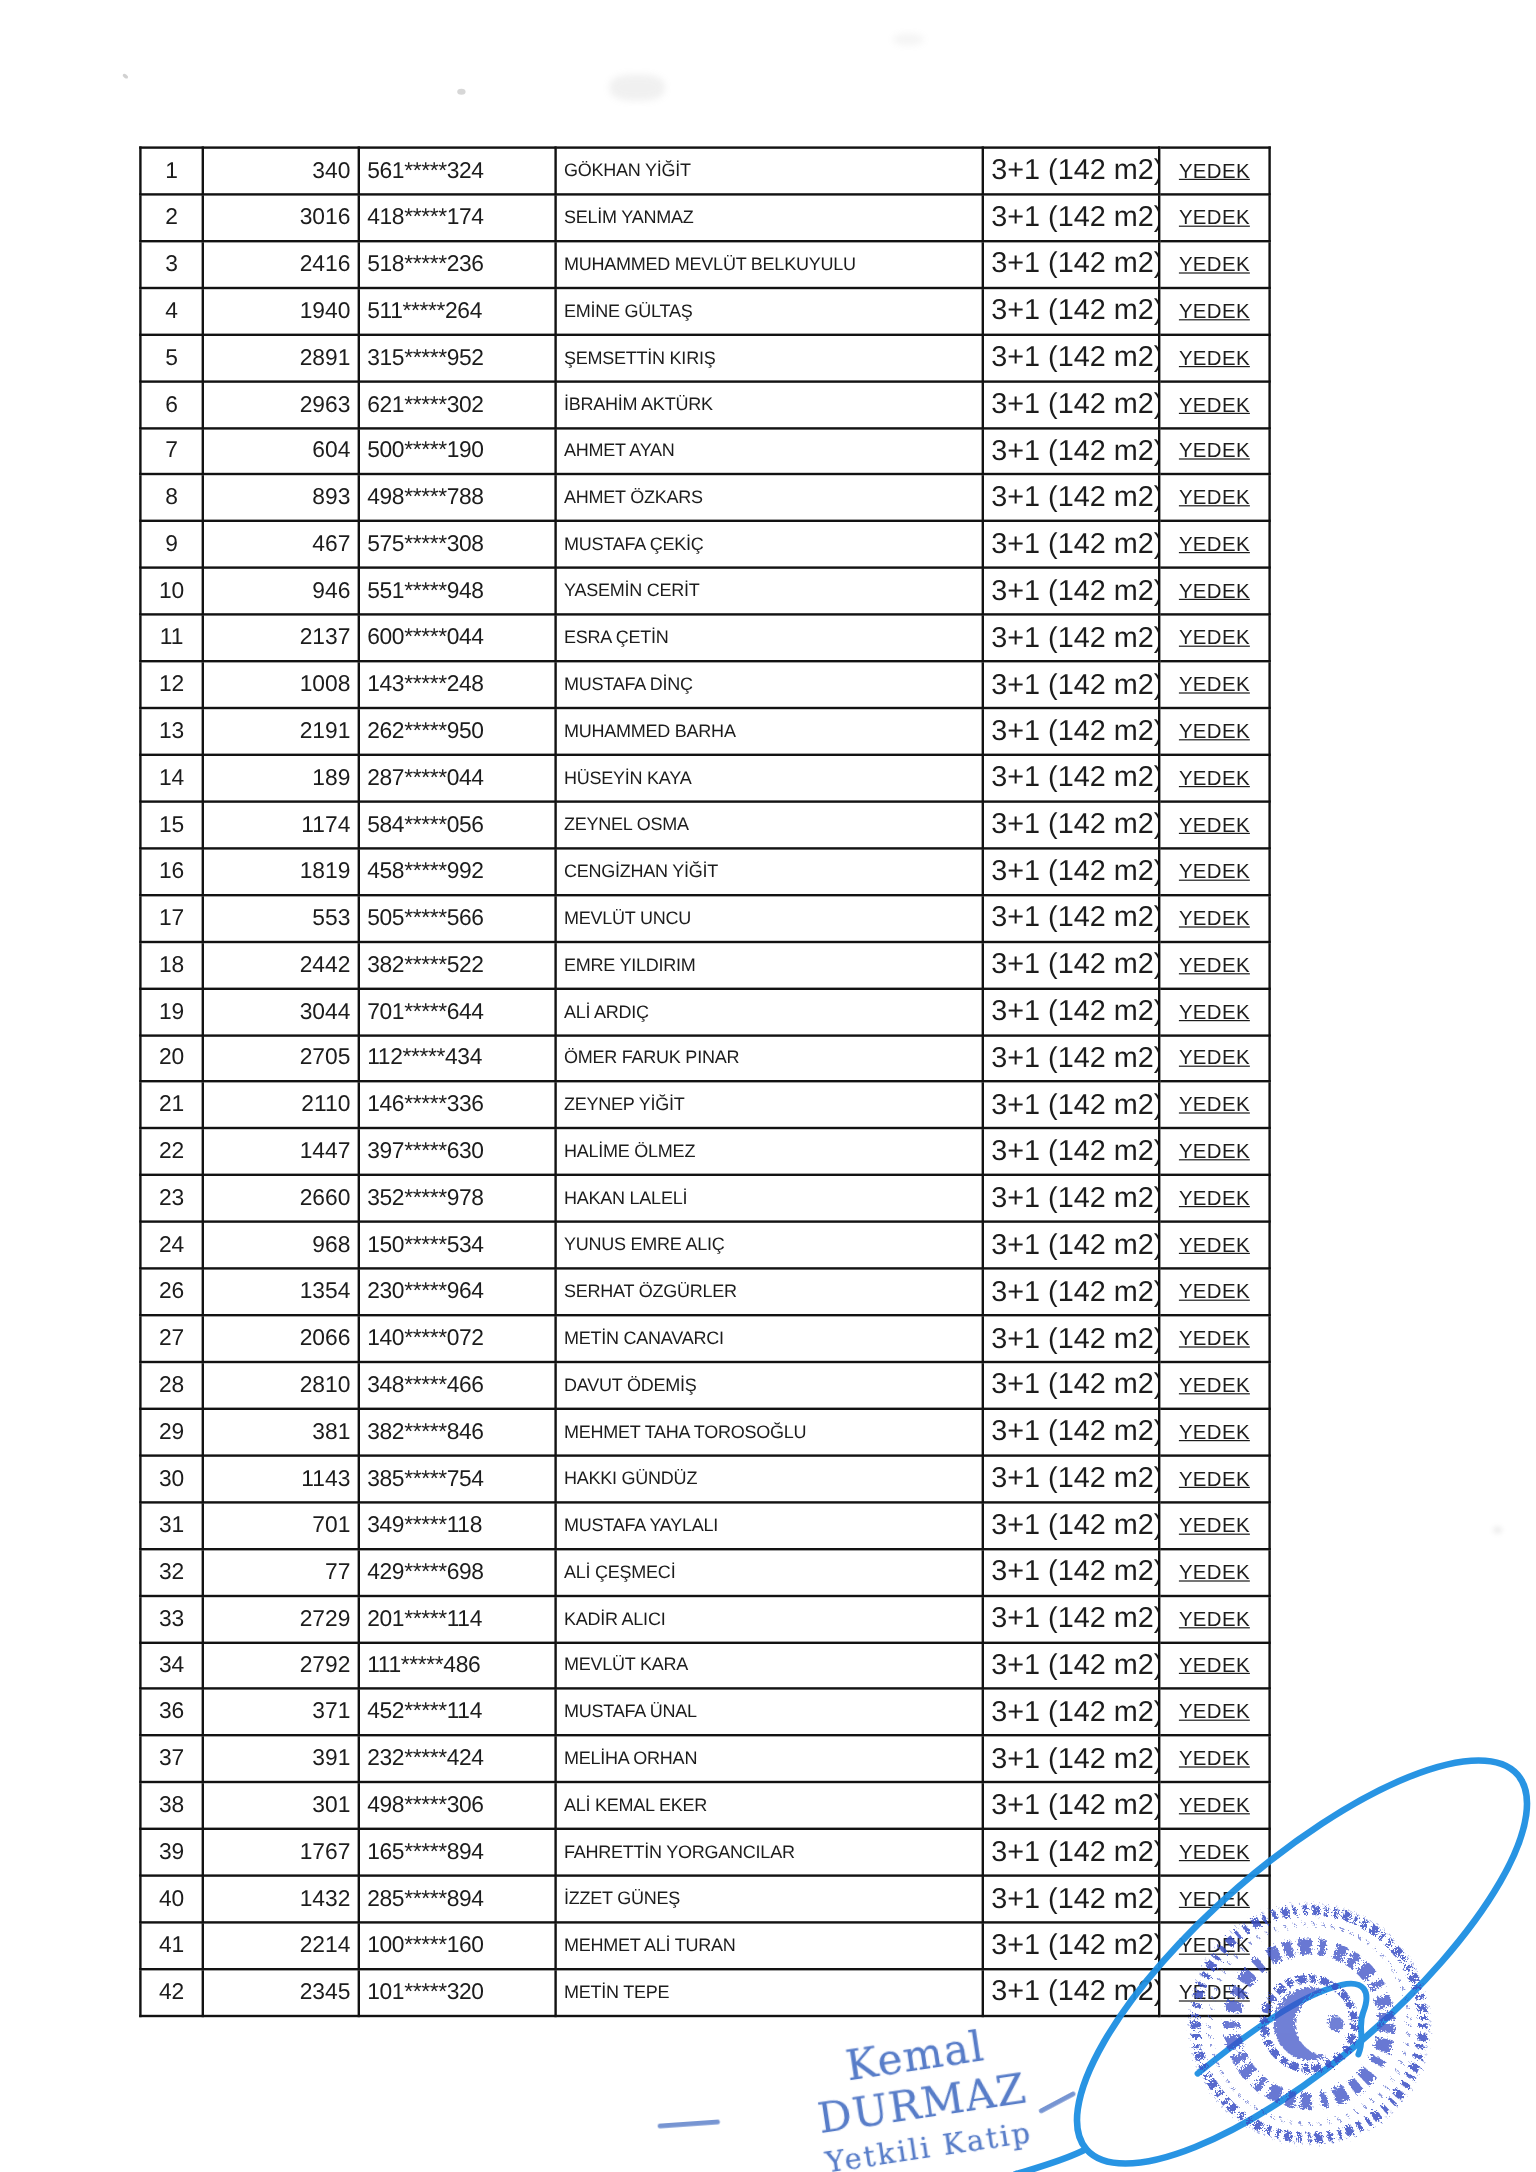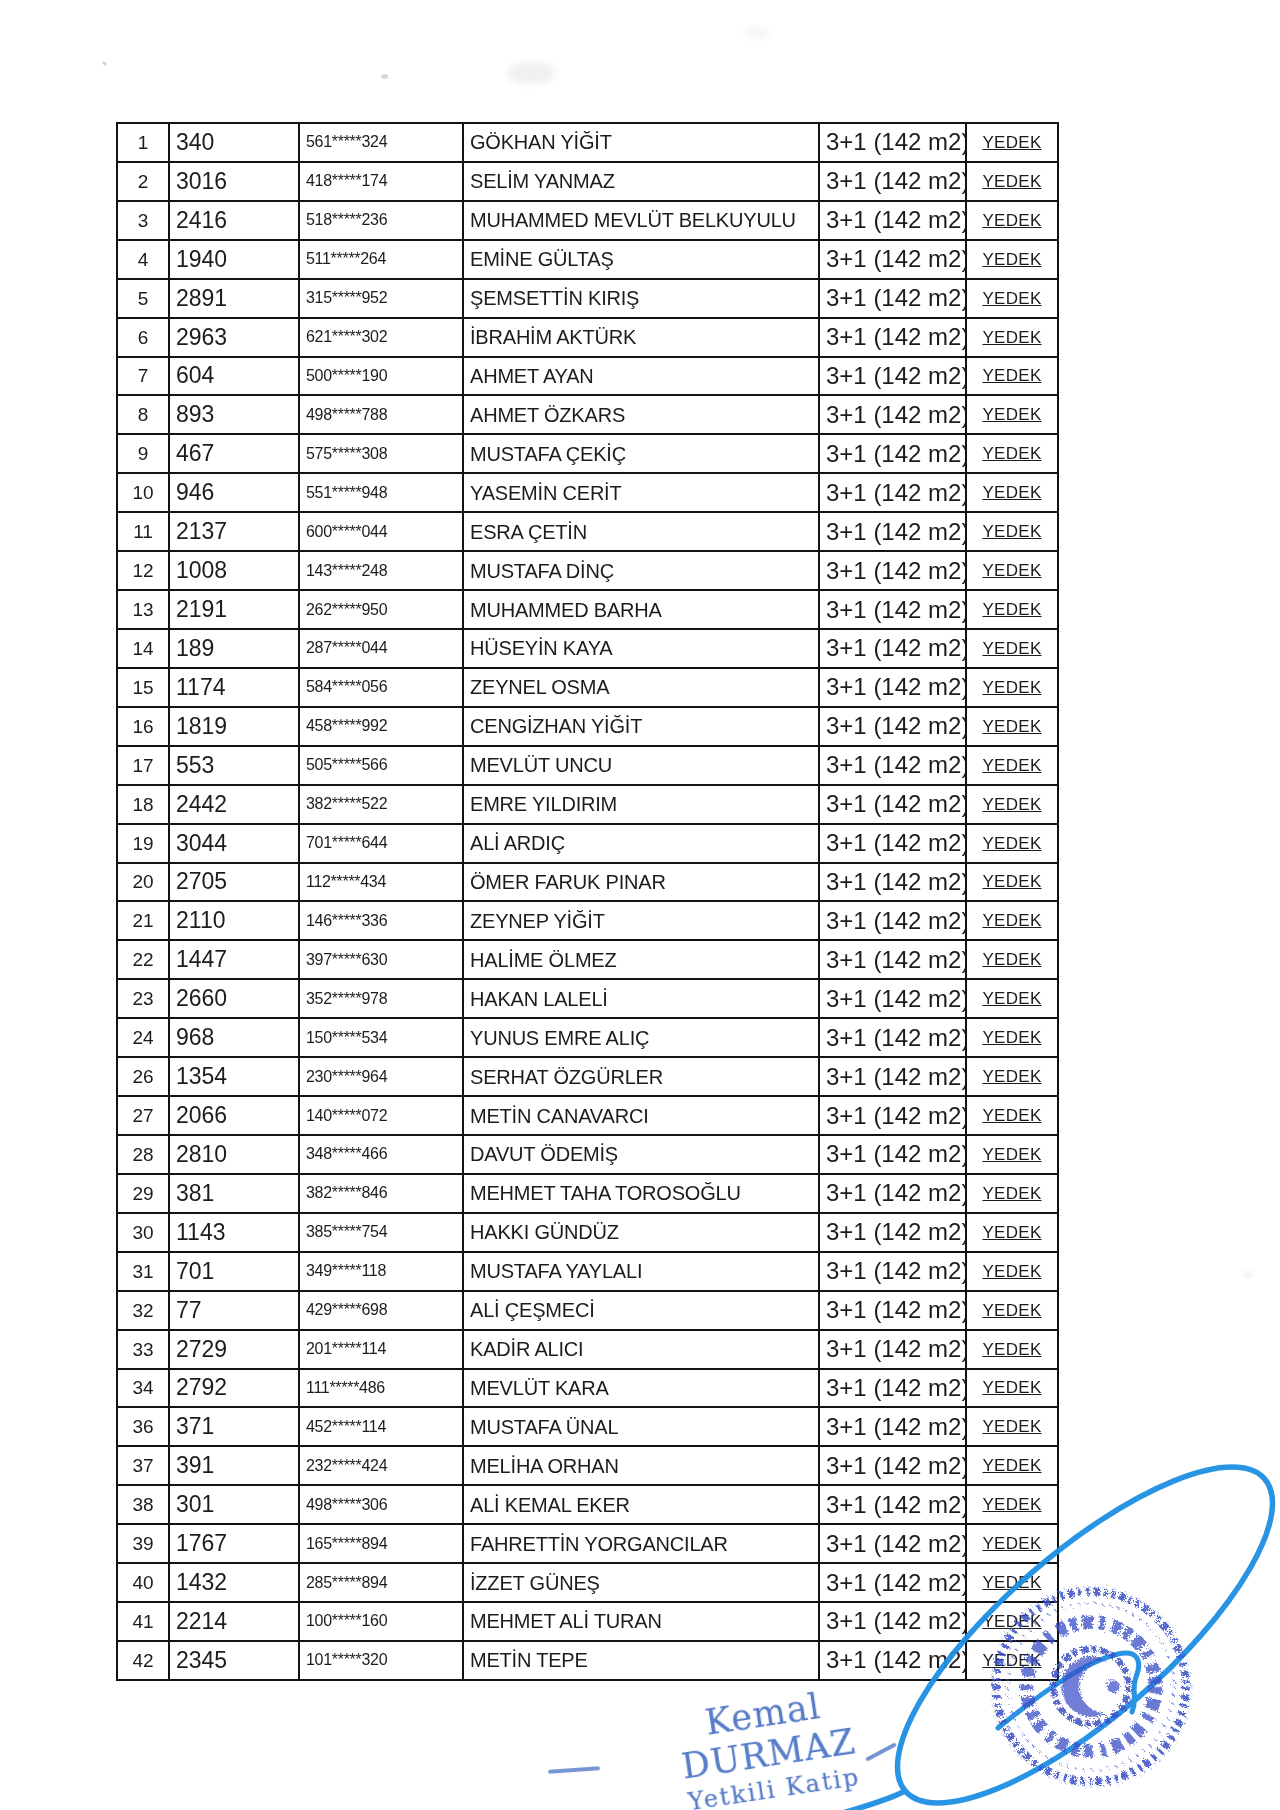--- a/index.html
+++ b/index.html
@@ -10,23 +10,23 @@
   
   table.alloc{
     position:absolute;left:116px;top:122px;width:941px;
     border-collapse:collapse;table-layout:fixed;
   }
   table.alloc td{
     border:2px solid #121212;height:36.93px;padding:0 6px;
     vertical-align:middle;line-height:1;white-space:nowrap;overflow:hidden;
   }
   td.c-rank{text-align:center;font-size:19px;}
-  td.c-ballot_no{text-align:left;font-size:23px;border-radius:18px;}
-  td.c-id_masked{text-align:left;font-size:16px;padding-left:5px;letter-spacing:-0.3px;}
-  td.c-name{text-align:left;font-size:20px;padding-left:9px;letter-spacing:-0.2px;}
+  td.c-ballot_no{text-align:right;font-size:19px;border-radius:18px;}
+  td.c-id_masked{text-align:left;font-size:19px;padding-left:5px;letter-spacing:-0.3px;}
+  td.c-name{text-align:left;font-size:15px;padding-left:9px;letter-spacing:-0.2px;}
   td.c-unit_type{text-align:left;font-size:24px;padding-left:7px;}
   td.c-status{text-align:center;font-size:17px;letter-spacing:0.3px;text-decoration:underline;}
   
   .ink{position:absolute;left:0;top:0;pointer-events:none;}
   .sig-stamp{
     position:absolute;left:618px;top:1694px;width:300px;text-align:center;
     transform:rotate(-8.5deg);color:#4a72c4;
     font-family:"DejaVu Serif",serif;opacity:0.92;
     text-shadow:0 0 1px rgba(74,114,196,0.55);
   }

